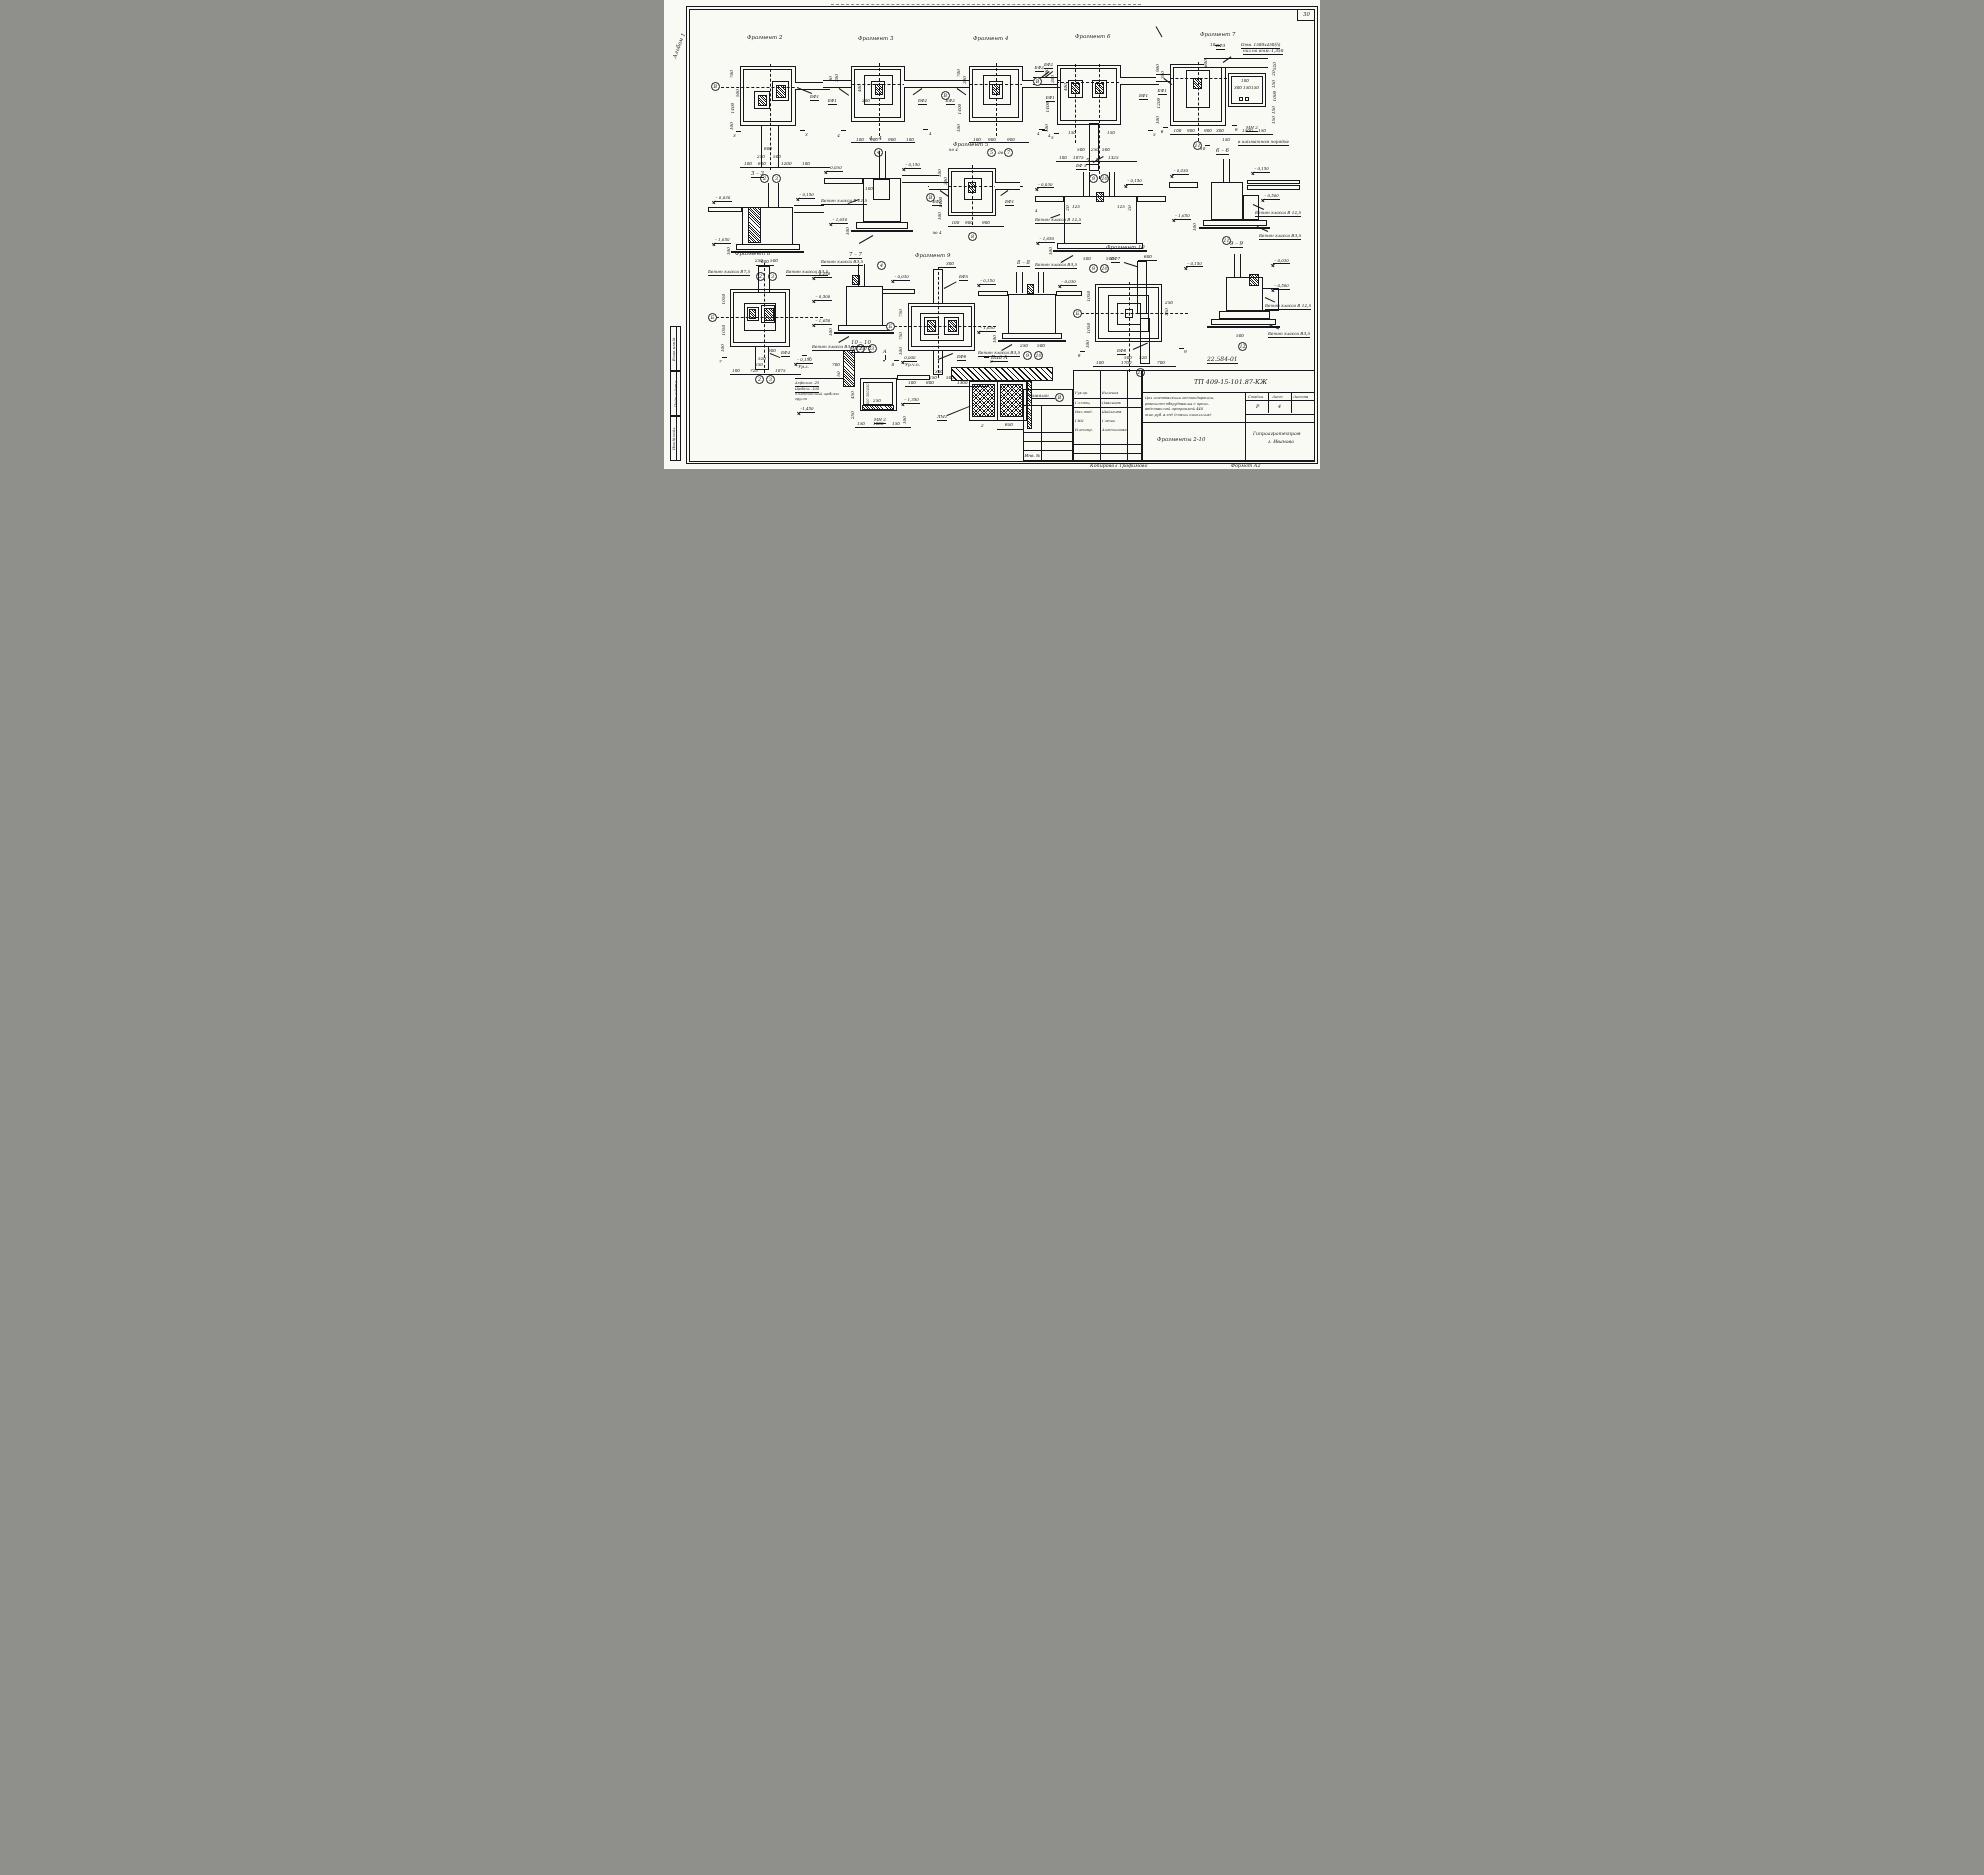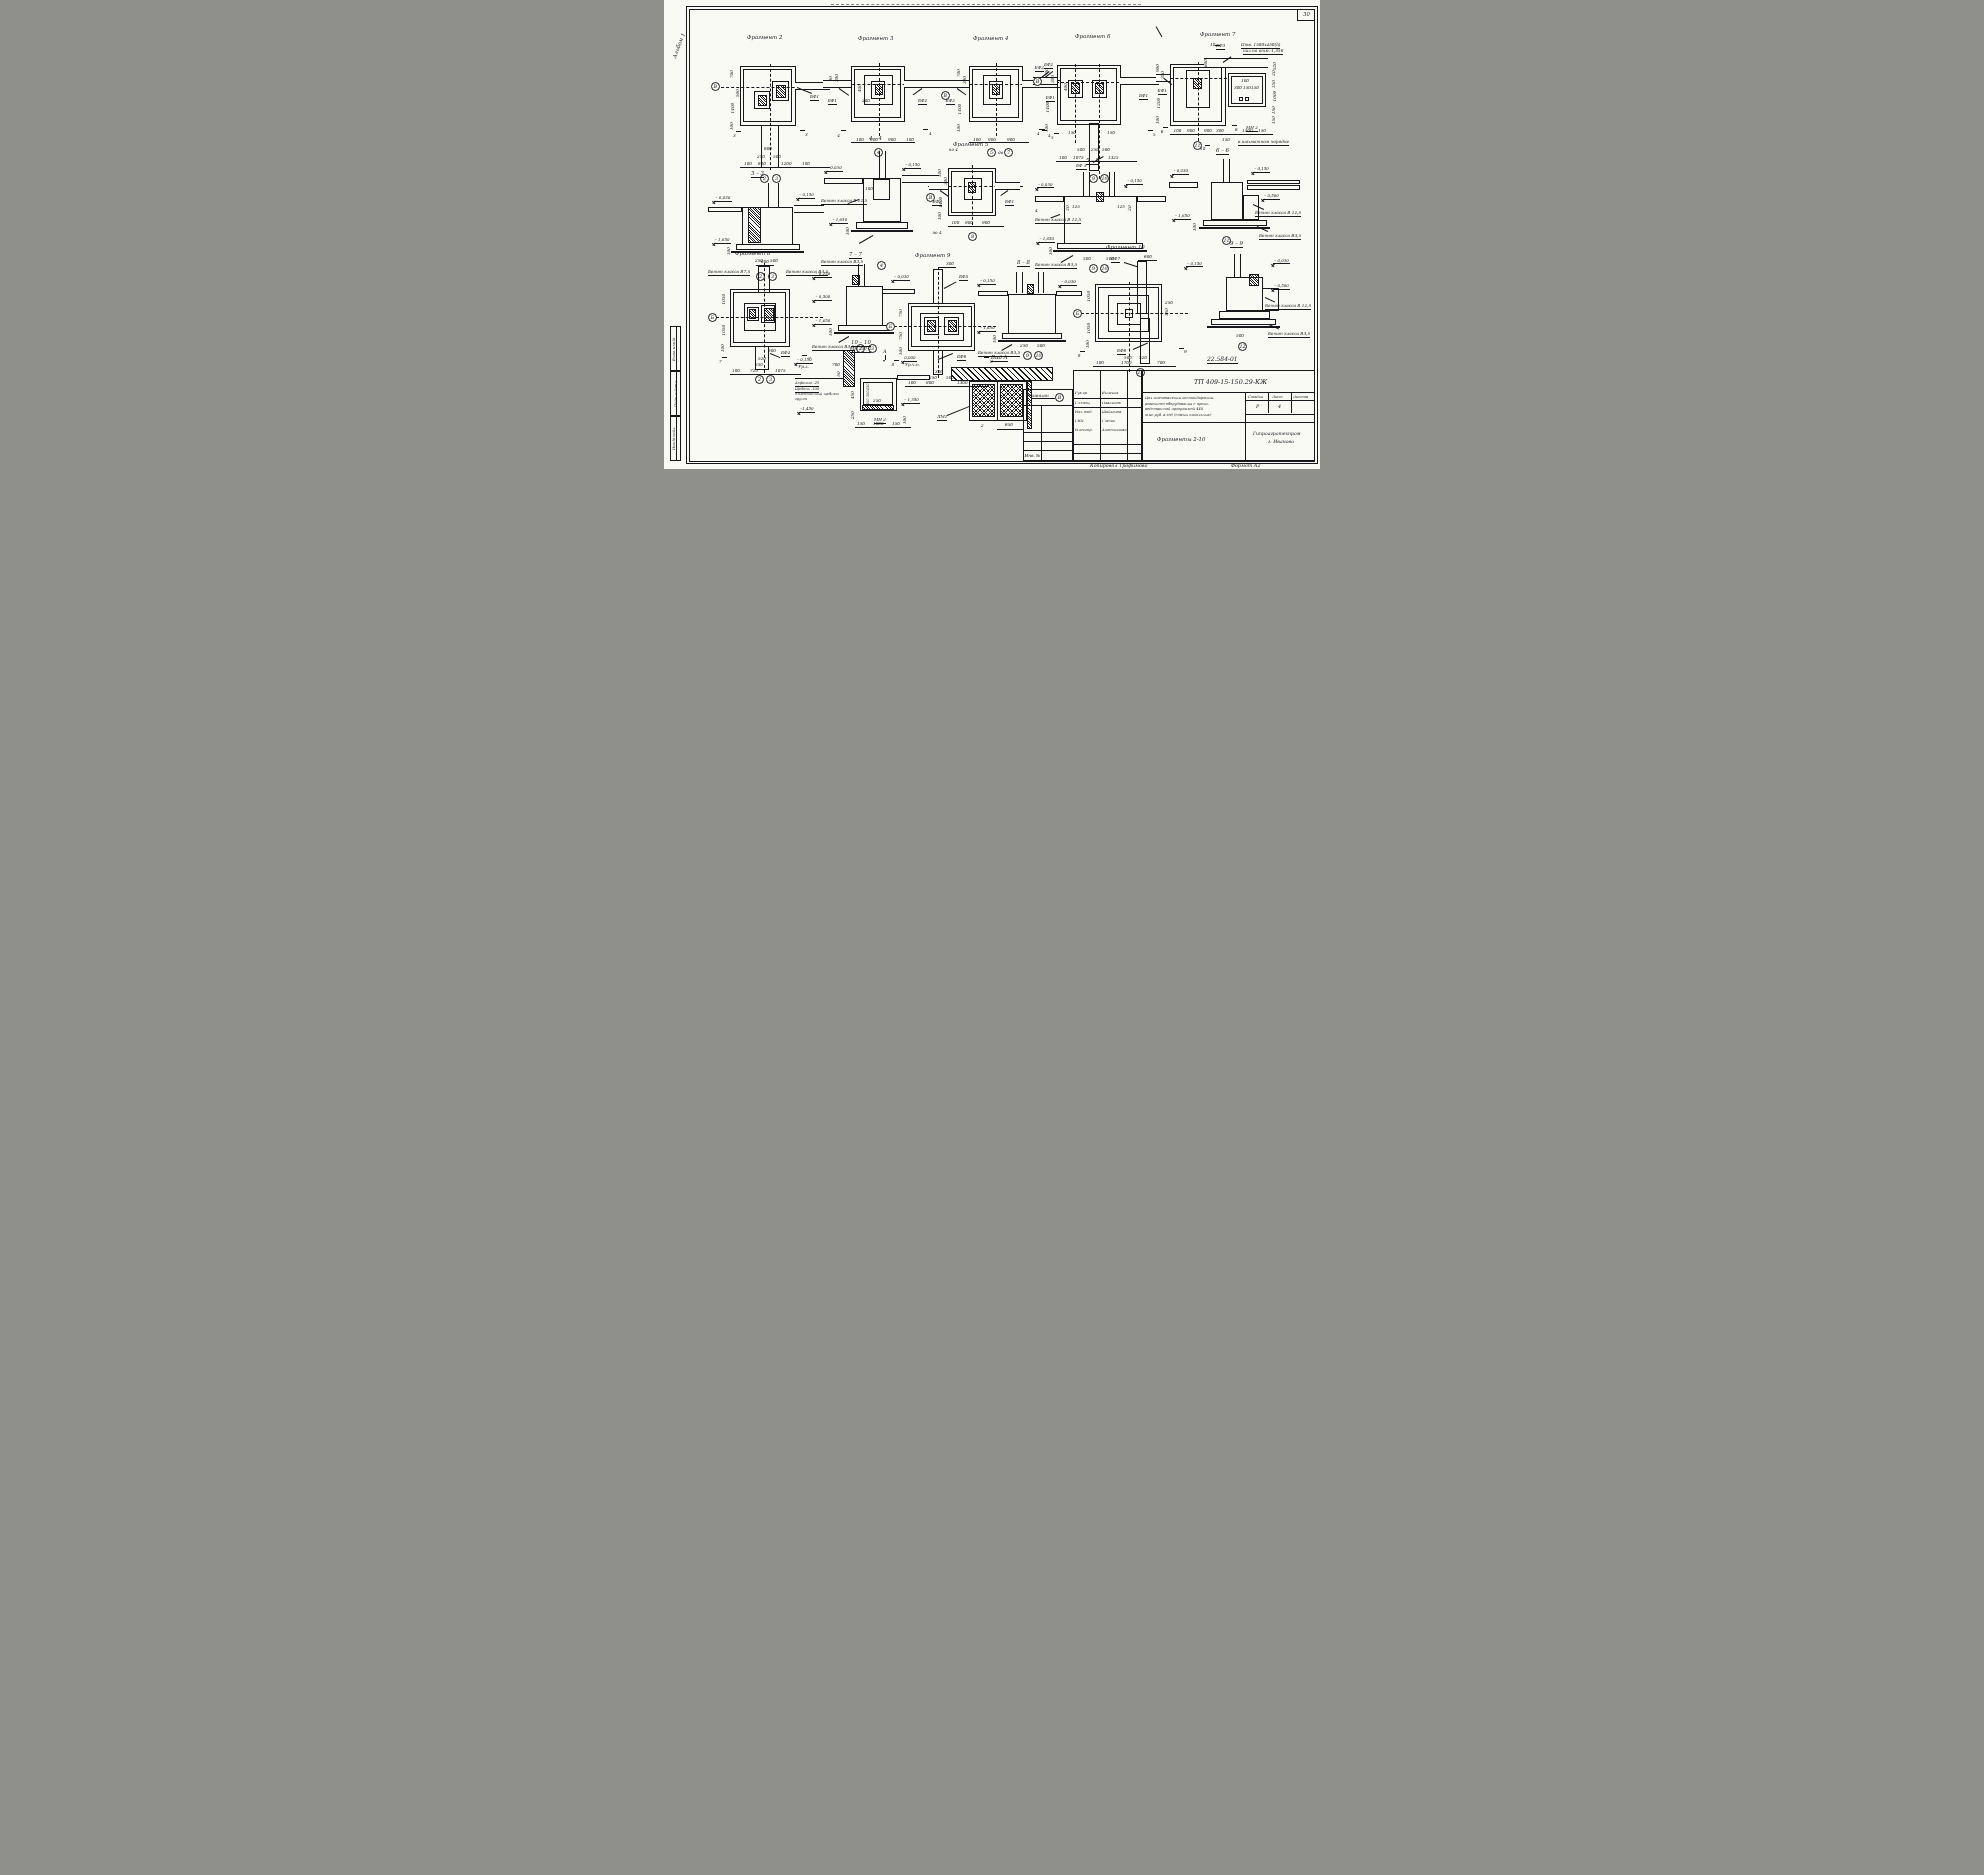--- a/index.html
+++ b/index.html
@@ -623,21 +623,21 @@
     <span class="t9 abs" style="left:79px;top:21.4px">Вылгина</span>
     <span class="t9 abs" style="left:52px;top:31px">Гл.спец</span>
     <span class="t9 abs" style="left:79px;top:31px">Павлинов</span>
     <span class="t9 abs" style="left:52px;top:40px">Нач.отд.</span>
     <span class="t9 abs" style="left:79px;top:40px">Шайхалов</span>
     <span class="t9 abs" style="left:52px;top:49px">ГИП</span>
     <span class="t9 abs" style="left:79px;top:49px">Глезин</span>
     <span class="t9 abs" style="left:52px;top:58px">Н.контр.</span>
     <span class="t9 abs" style="left:79px;top:58px">Антонычева</span>
     <div class="r" style="left:119px;top:0;width:173px;height:91px"></div>
-    <span class="tt" style="left:171px;top:8.7px;font-size:6.4px">ТП 409-15-150.29-КЖ</span>
+    <span class="tt" style="left:171px;top:8.7px;font-size:6.4px">ТП 409-15-101.87-КЖ</span>
     <div class="lnh" style="left:119px;top:22px;width:173px"></div>
     <span class="t9 abs" style="left:122px;top:26px">Цех изготовления нестандартизи-</span>
     <span class="t9 abs" style="left:122px;top:32px">рованного оборудования с произ-</span>
     <span class="t9 abs" style="left:122px;top:37px">водственной программой 440</span>
     <span class="t9 abs" style="left:122px;top:43px">тыс.руб. в год (стены панельные)</span>
     <div class="lnv" style="left:222px;top:22px;height:69px"></div>
     <span class="t9 abs" style="left:225px;top:24.6px">Стадия</span>
     <span class="t9 abs" style="left:249px;top:24.6px">Лист</span>
     <span class="t9 abs" style="left:270px;top:24.6px">Листов</span>
     <div class="lnv" style="left:245px;top:22px;height:21.4px"></div>

